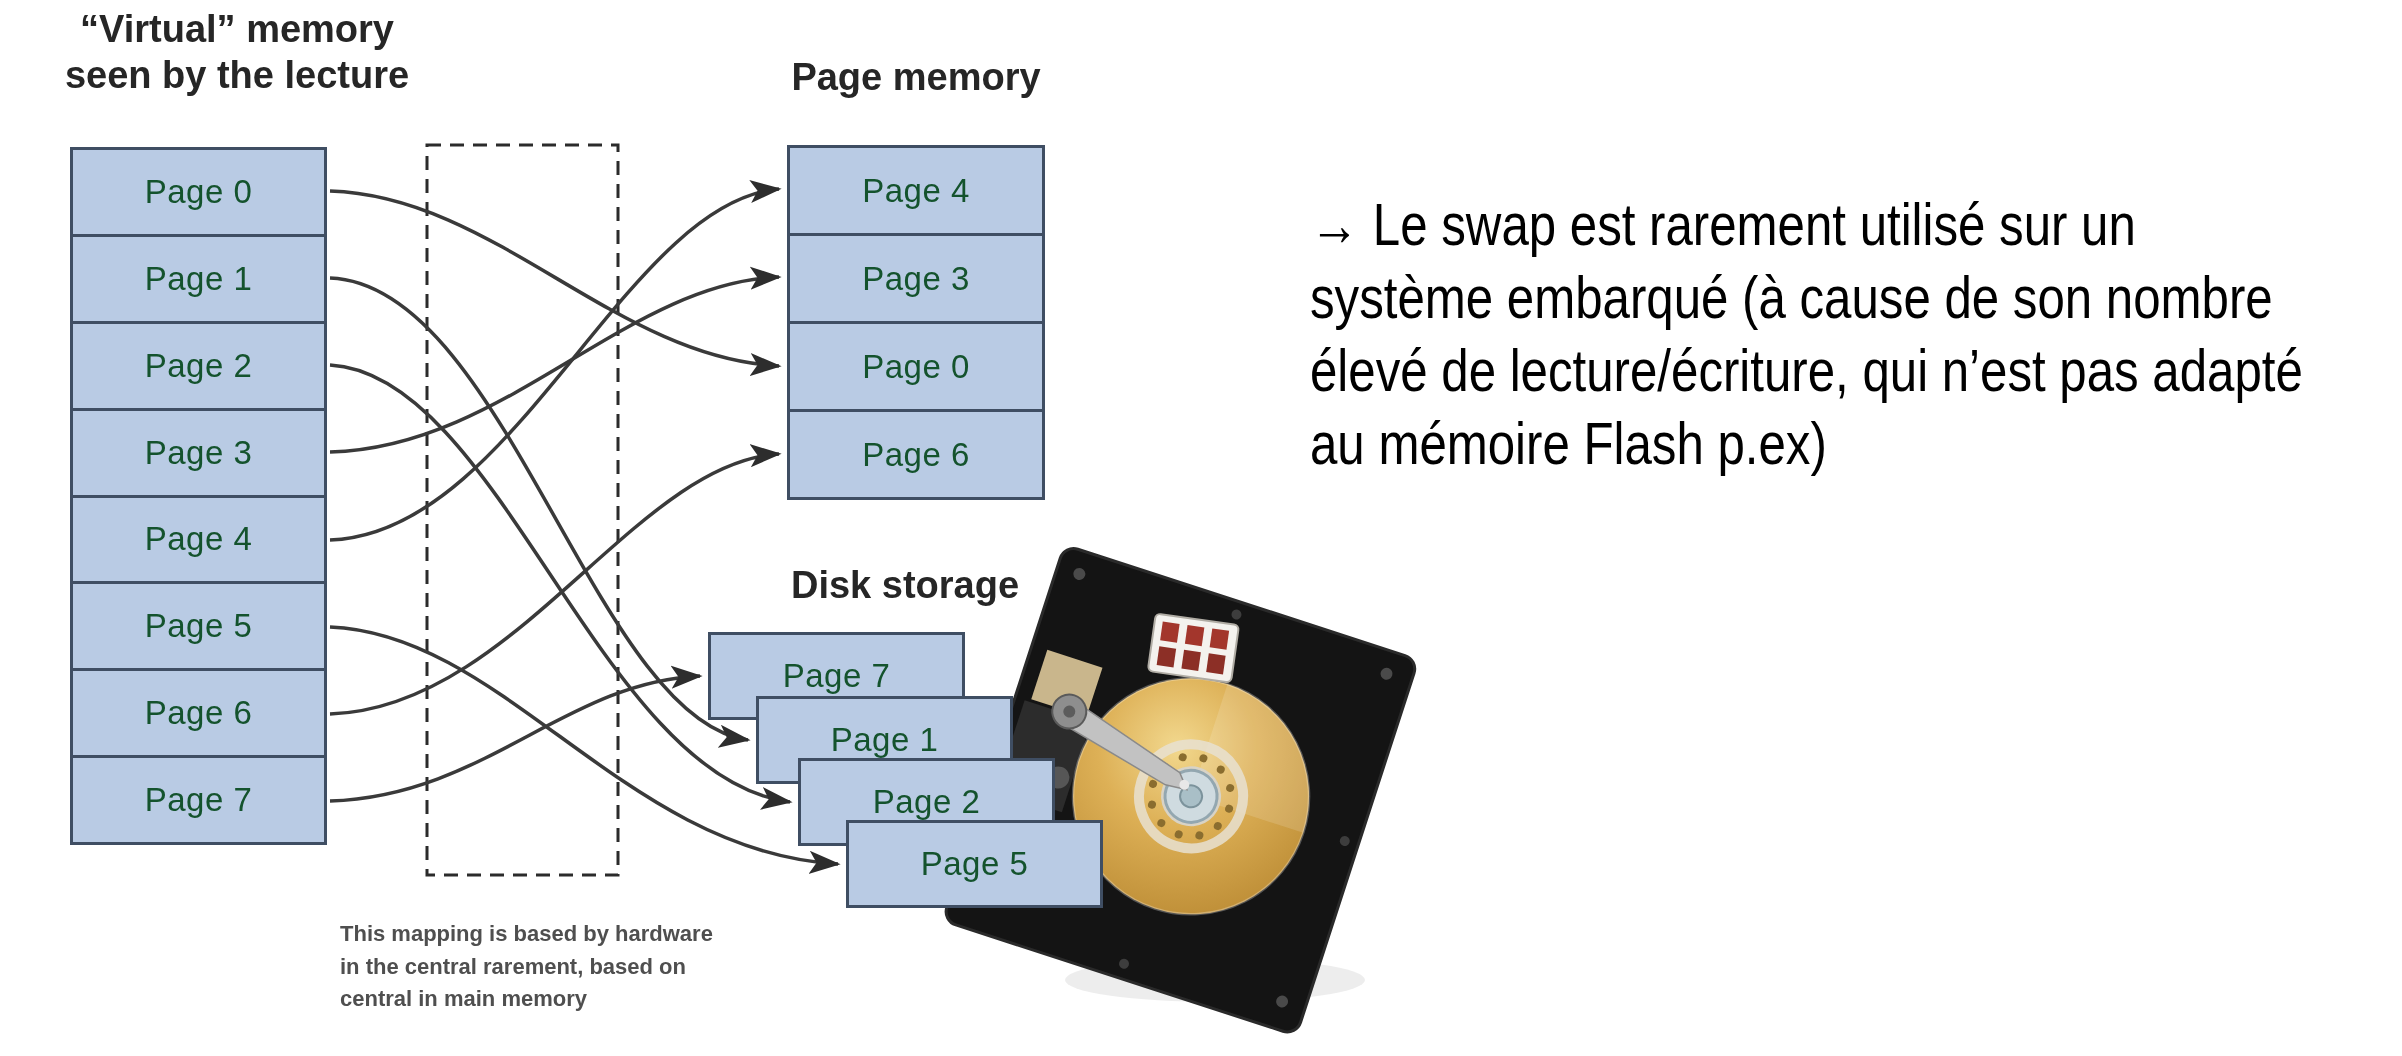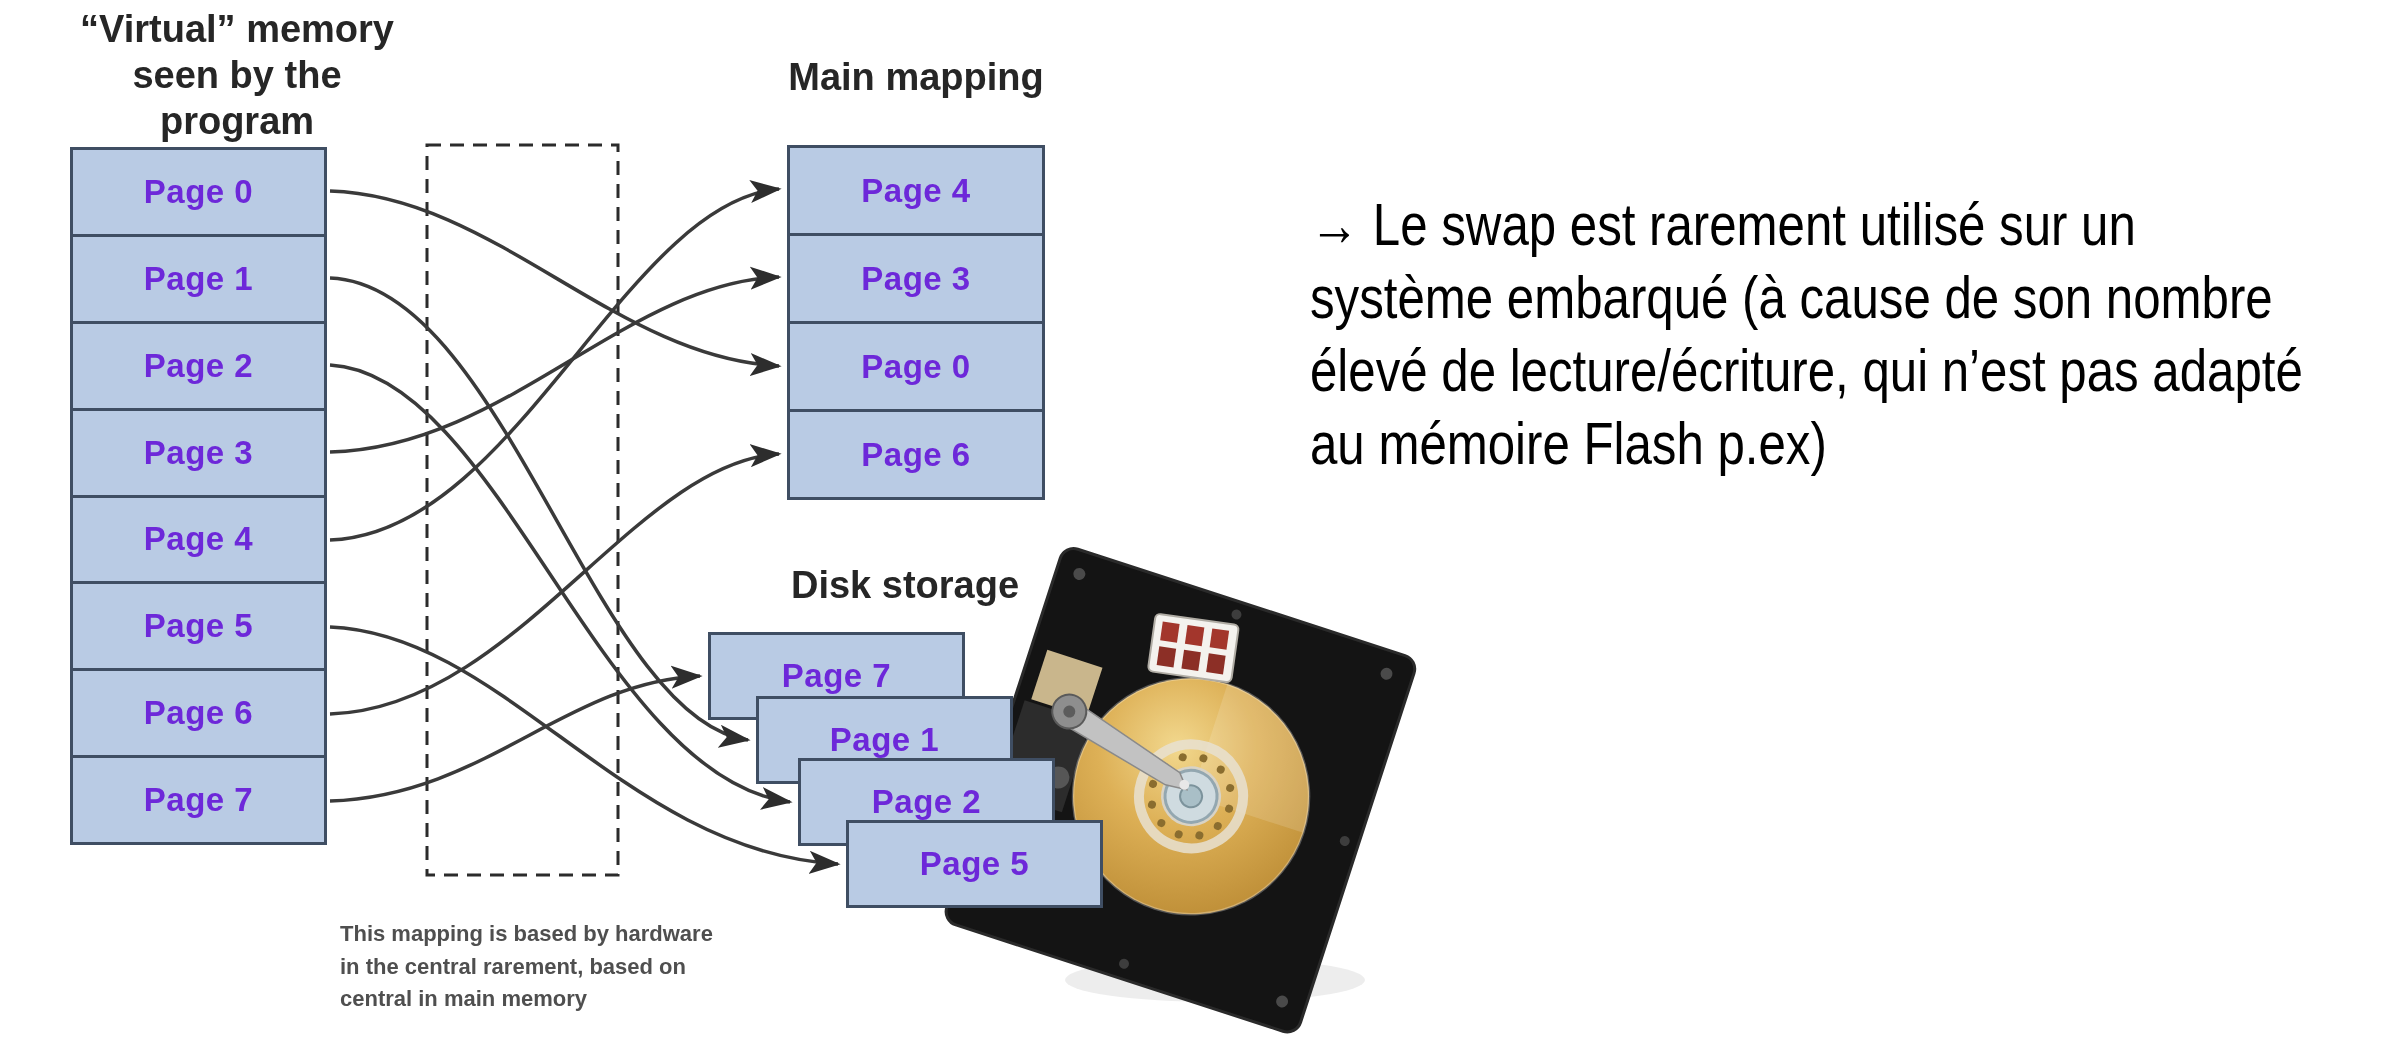--- a/index.html
+++ b/index.html
@@ -24,21 +24,21 @@
     background:#b9cbe4;
     border:3px solid #3f4e63;
     display:flex; flex-direction:column;
     box-sizing:border-box;
   }
   .mem-cell {
     flex:1; display:flex; align-items:center; justify-content:center;
   }
   .mem-cell + .mem-cell { border-top:3px solid #3f4e63; }
   .page-label {
-    font-size:33px; font-weight:700; color:#6d28d9; letter-spacing:0.5px;
+    font-size:33px; font-weight:400; color:#14532d; letter-spacing:0.5px;
   }
 
   
   .dbox {
     position:absolute; width:257px; height:88px;
     background:#b9cbe4; border:3px solid #3f4e63;
     box-sizing:border-box;
     display:flex; align-items:center; justify-content:center;
   }
 
@@ -135,24 +135,24 @@
       <path d="M330,452 C 505,448 625,283 779,277" marker-end="url(#ah)"></path>
       <path d="M330,540 C 515,534 625,202 779,189" marker-end="url(#ah)"></path>
       <path d="M330,627 C 505,634 625,852 838,864" marker-end="url(#ah)"></path>
       <path d="M330,714 C 515,708 635,462 779,454" marker-end="url(#ah)"></path>
       <path d="M330,801 C 485,796 565,682 700,676" marker-end="url(#ah)"></path>
     </g>
   </svg>
 
   <div class="abs dia-title" style="left:57px; top:6px; width:360px; z-index:2;">
     <div>“Virtual” memory</div>
-    <div>seen by the program</div>
-  </div>
-
-  <div class="abs dia-title" style="left:787px; top:54px; width:258px; z-index:2;">Main mapping</div>
+    <div>seen by the lecture</div>
+  </div>
+
+  <div class="abs dia-title" style="left:787px; top:54px; width:258px; z-index:2;">Page memory</div>
 
   <div class="abs dia-title" style="left:776px; top:562px; width:258px; z-index:2;">Disk storage</div>
 
   <div class="mem-col" style="left:70px; top:147px; width:257px; height:698px; z-index:2;">
     <div class="mem-cell">
         <span class="page-label">Page 0</span>
       </div>
     <div class="mem-cell">
         <span class="page-label">Page 1</span>
       </div>

